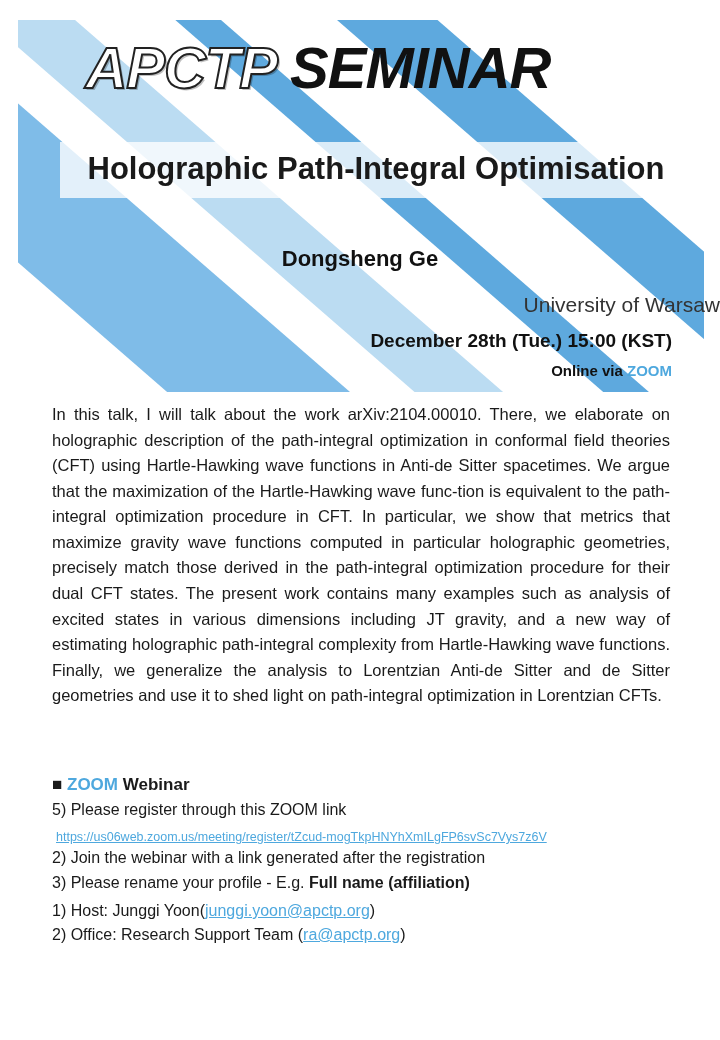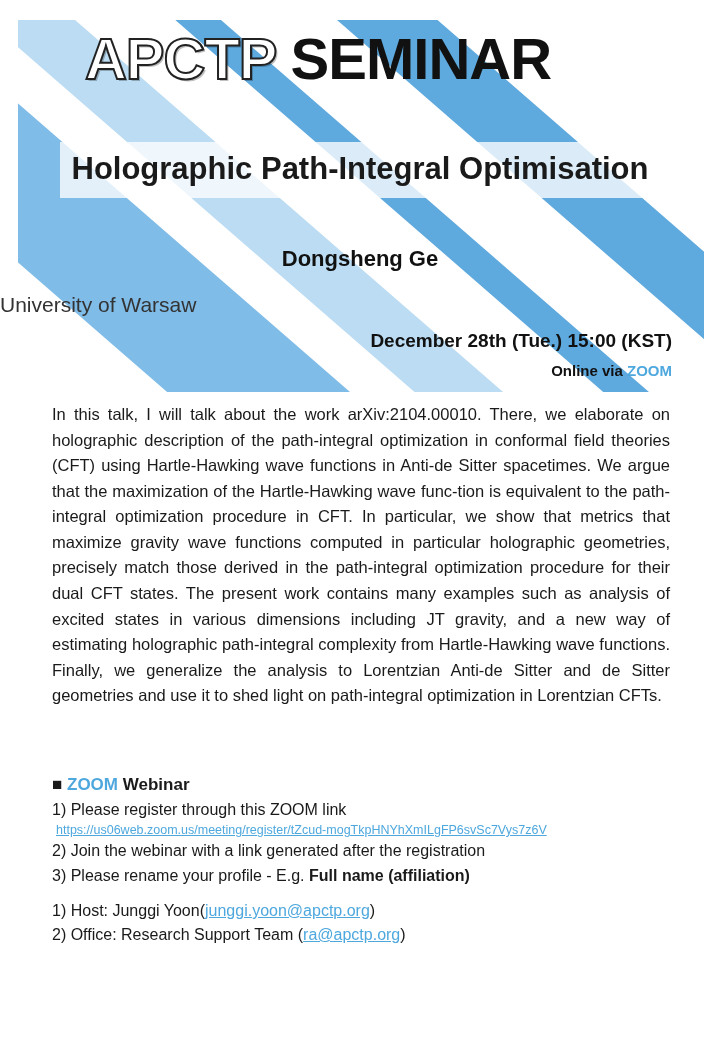--- a/index.html
+++ b/index.html
@@ -75,57 +75,58 @@
   .edge-l { position:absolute; left:0; top:0; width:18px; height:1040px; background:#ffffff; }
   .edge-r { position:absolute; right:0; top:0; width:16px; height:1040px; background:#ffffff; }
 
   
   .content {
     position: relative;
     z-index: 5;
   }
   .title-main {
     position: absolute;
-    top: 27px; left: 0; width: 636px;
+    top: 36px; left: 0; width: 636px;
     text-align: center;
     font-size: 58px;
     font-weight: bold;
     letter-spacing: -1px;
     line-height: 1.1;
     color: #111111;
     white-space: nowrap;
+    font-style: italic;
   }
   .title-main .outline {
     color: #ffffff;
     -webkit-text-stroke: 2px #222;
     text-shadow: 2px 2px 0 rgba(0,0,0,0.25);
   }
   .talk-title {
     position: absolute;
     top: 142px; left: 60px; width: 600px;
     text-align: center;
     font-size: 31px;
     font-weight: bold;
     line-height: 1.35;
     color: #1a1a1a;
     background: rgba(255,255,255,0.78);
-    padding: 6px 0 8px 0;
+    padding: 6px 0 8px 16px;
   }
   .speaker {
     position: absolute;
     top: 246px; left: 0; width: 720px;
     text-align: center;
     font-size: 22px;
     font-weight: bold;
     color: #111;
   }
   .affiliation {
     position: absolute;
     top: 293px; left: 0; width: 720px;
-    text-align: left;
+    text-align: right;
     font-size: 21px;
     color: #333;
   }
   .datetime {
     position: absolute;
     top: 330px; right: 48px;
     font-size: 19px;
     font-weight: bold;
     color: #111;
     text-align: right;
@@ -166,21 +167,21 @@
     line-height: 1.45;
     margin-top: 1px;
   }
   .reglink {
     display: block;
     font-size: 12.5px;
     color: #4EA8DE;
     text-decoration: underline;
     word-break: break-all;
     line-height: 1.3;
-    margin: 1px 0 1px 4px;
+    margin: 8px 0 1px 4px;
   }
   .mail {
     color: #4EA8DE;
     text-decoration: underline;
   }
   .strong { font-weight: bold; }
 </style>
 </head>
 <body>
 
@@ -215,21 +216,21 @@
       <span>Online via </span><span class="zoom">ZOOM</span>
     </div>
 
     <div class="abstract">In this talk, I will talk about the work arXiv:2104.00010. There, we elaborate on holographic description of the path-integral optimization in conformal field theories (CFT) using Hartle-Hawking wave functions in Anti-de Sitter spacetimes. We argue that the maximization of the Hartle-Hawking wave func-tion is equivalent to the path-integral optimization procedure in CFT. In particular, we show that metrics that maximize gravity wave functions computed in particular holographic geometries, precisely match those derived in the path-integral optimization procedure for their dual CFT states. The present work contains many examples such as analysis of excited states in various dimensions including JT gravity, and a new way of estimating holographic path-integral complexity from Hartle-Hawking wave functions. Finally, we generalize the analysis to Lorentzian Anti-de Sitter and de Sitter geometries and use it to shed light on path-integral optimization in Lorentzian CFTs.</div>
 
     <div class="section sec-webinar">
       <div class="sec-head">
         <span>■</span>
         <span class="zoomtxt">ZOOM</span><span> Webinar</span>
       </div>
-      <div class="sec-line">1) Please register through this ZOOM link</div>
+      <div class="sec-line">5) Please register through this ZOOM link</div>
       <a class="reglink" href="#">https://us06web.zoom.us/meeting/register/tZcud-mogTkpHNYhXmILgFP6svSc7Vys7z6V</a>
       <div class="sec-line">2) Join the webinar with a link generated after the registration</div>
       <div class="sec-line">
         <span>3) Please rename your profile - E.g. </span><span class="strong">Full name (affiliation)</span>
       </div>
     </div>
 
     <div class="section sec-contact">
       <div class="sec-line">
         <span>1) Host: Junggi Yoon(</span><a class="mail" href="#">junggi.yoon@apctp.org</a><span>)</span>

